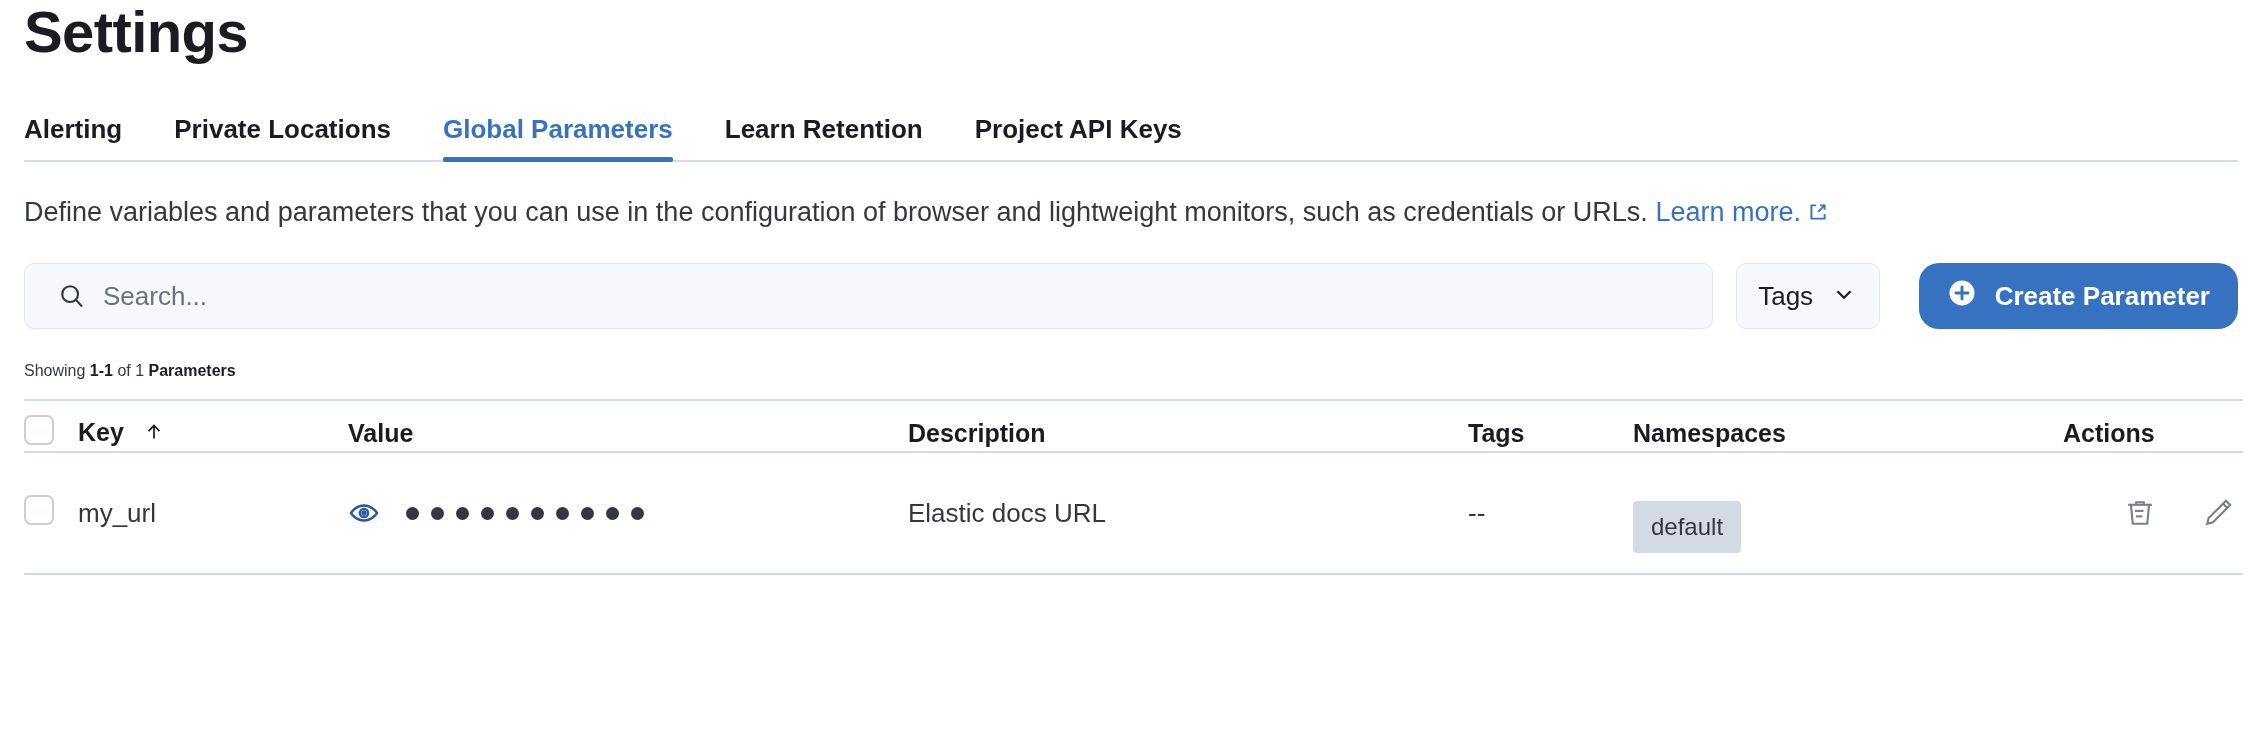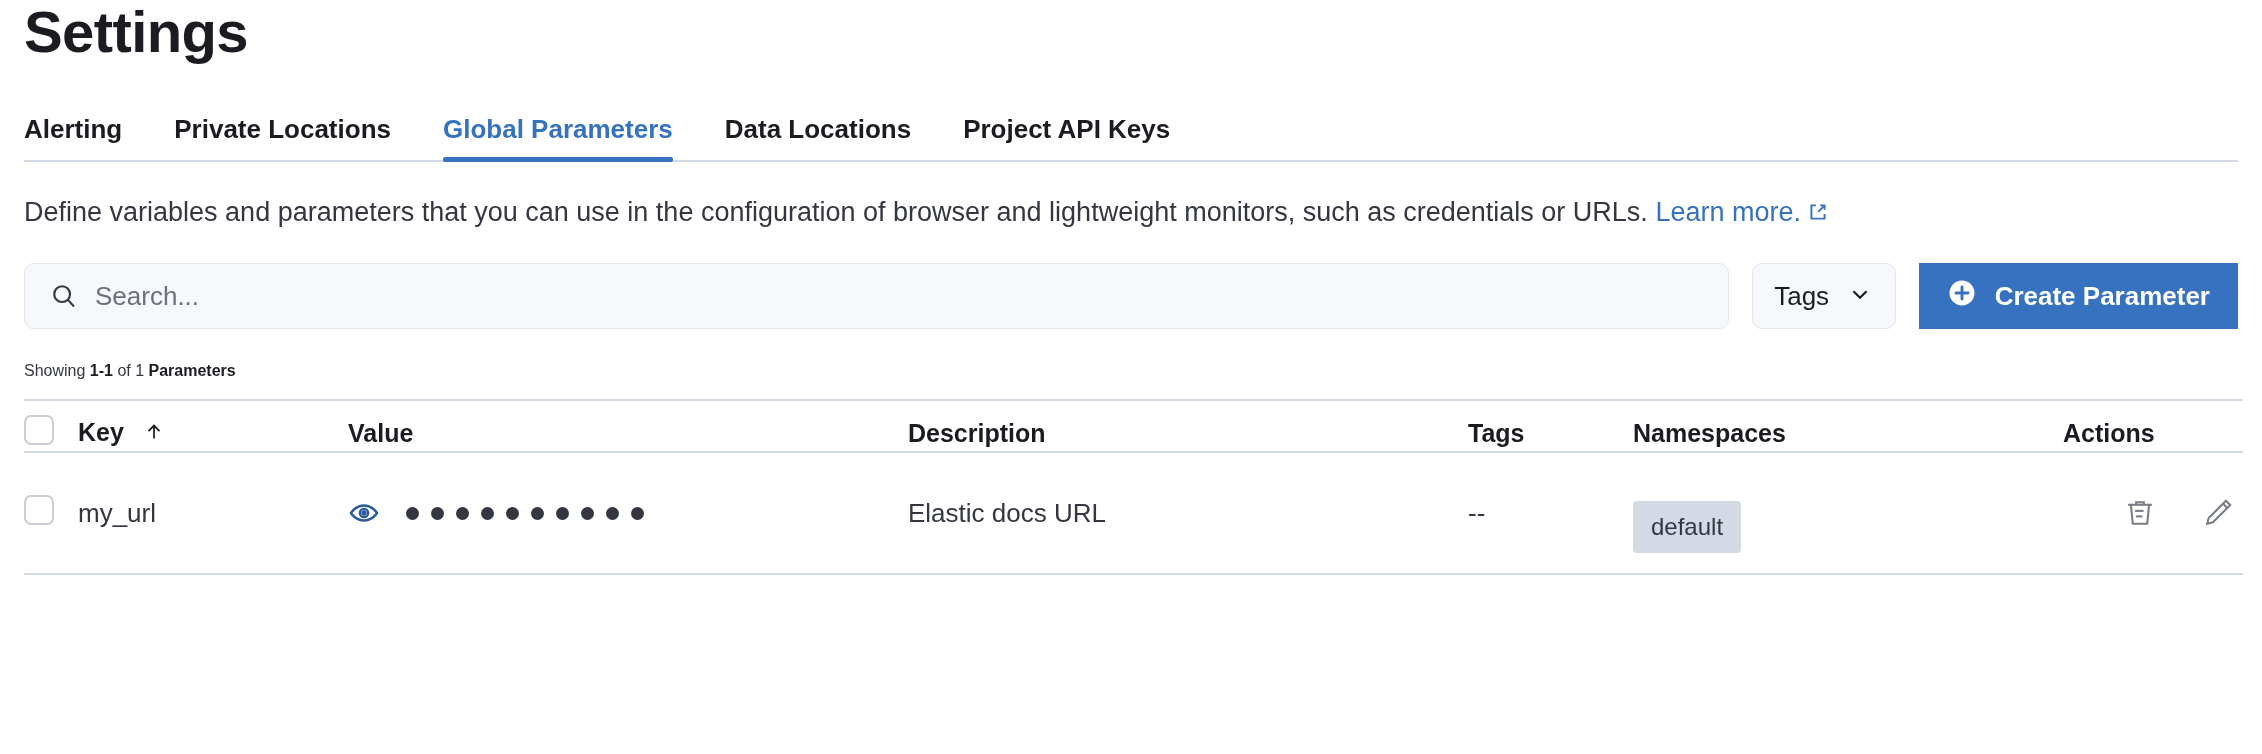--- a/index.html
+++ b/index.html
@@ -92,21 +92,21 @@
     gap: 23px;
   }
   .search-box {
     flex: 1 1 auto;
     height: 66px;
     background: #f7f8fc;
     border: 1px solid #e3e6ef;
     border-radius: 10px;
     display: flex;
     align-items: center;
-    padding: 0 24px;
+    padding: 0 32px;
     box-sizing: border-box;
     box-shadow: 0 1px 1px rgba(0,0,0,0.02);
   }
   .search-icon { flex: 0 0 auto; margin-right: 16px; display:flex; }
   .search-input {
     border: none;
     outline: none;
     background: transparent;
     font-family: "Liberation Sans", sans-serif;
     font-size: 26px;
@@ -130,30 +130,31 @@
     cursor: pointer;
     box-sizing: border-box;
   }
   .tags-label { font-size: 26px; color: #1a1c21; font-weight: 400; }
 
   .create-btn {
     flex: 0 0 auto;
     height: 66px;
     background: #3672c0;
     border: none;
-    border-radius: 0;
+    border-radius: 20px;
     color: #ffffff;
     display: flex;
     align-items: center;
     gap: 18px;
     padding: 0 28px;
     cursor: pointer;
     font-family: "Liberation Sans", sans-serif;
     font-size: 26px;
     font-weight: 700;
+    margin-left: 16px;
   }
 
   
   .showing {
     margin-top: 28px;
     font-size: 16px;
     color: #343741;
     line-height: 28px;
   }
   .showing b { font-weight: 700; color: #1a1c21; }
@@ -230,21 +231,21 @@
 <body>
 
 <div class="page">
 
   <h1 class="page-title">Settings</h1>
 
   <div class="tabs">
     <div class="tab">Alerting</div>
     <div class="tab">Private Locations</div>
     <div class="tab active">Global Parameters</div>
-    <div class="tab">Data Locations</div>
+    <div class="tab">Learn Retention</div>
     <div class="tab">Project API Keys</div>
   </div>
 
   <div class="description">
     <span>Define variables and parameters that you can use in the configuration of browser and lightweight monitors, such as credentials or URLs. </span><a href="#">Learn more.</a><span class="ext-icon"><svg width="22" height="22" viewBox="0 0 16 16" fill="none" stroke="#3672c0" stroke-width="1.4">
           <path d="M6.5 3.2H3.2v9.6h9.6V9.5"></path>
           <path d="M9.6 3.2h3.2v3.2"></path>
           <path d="M12.8 3.2L8.1 7.9"></path>
         </svg></span>
   </div>

